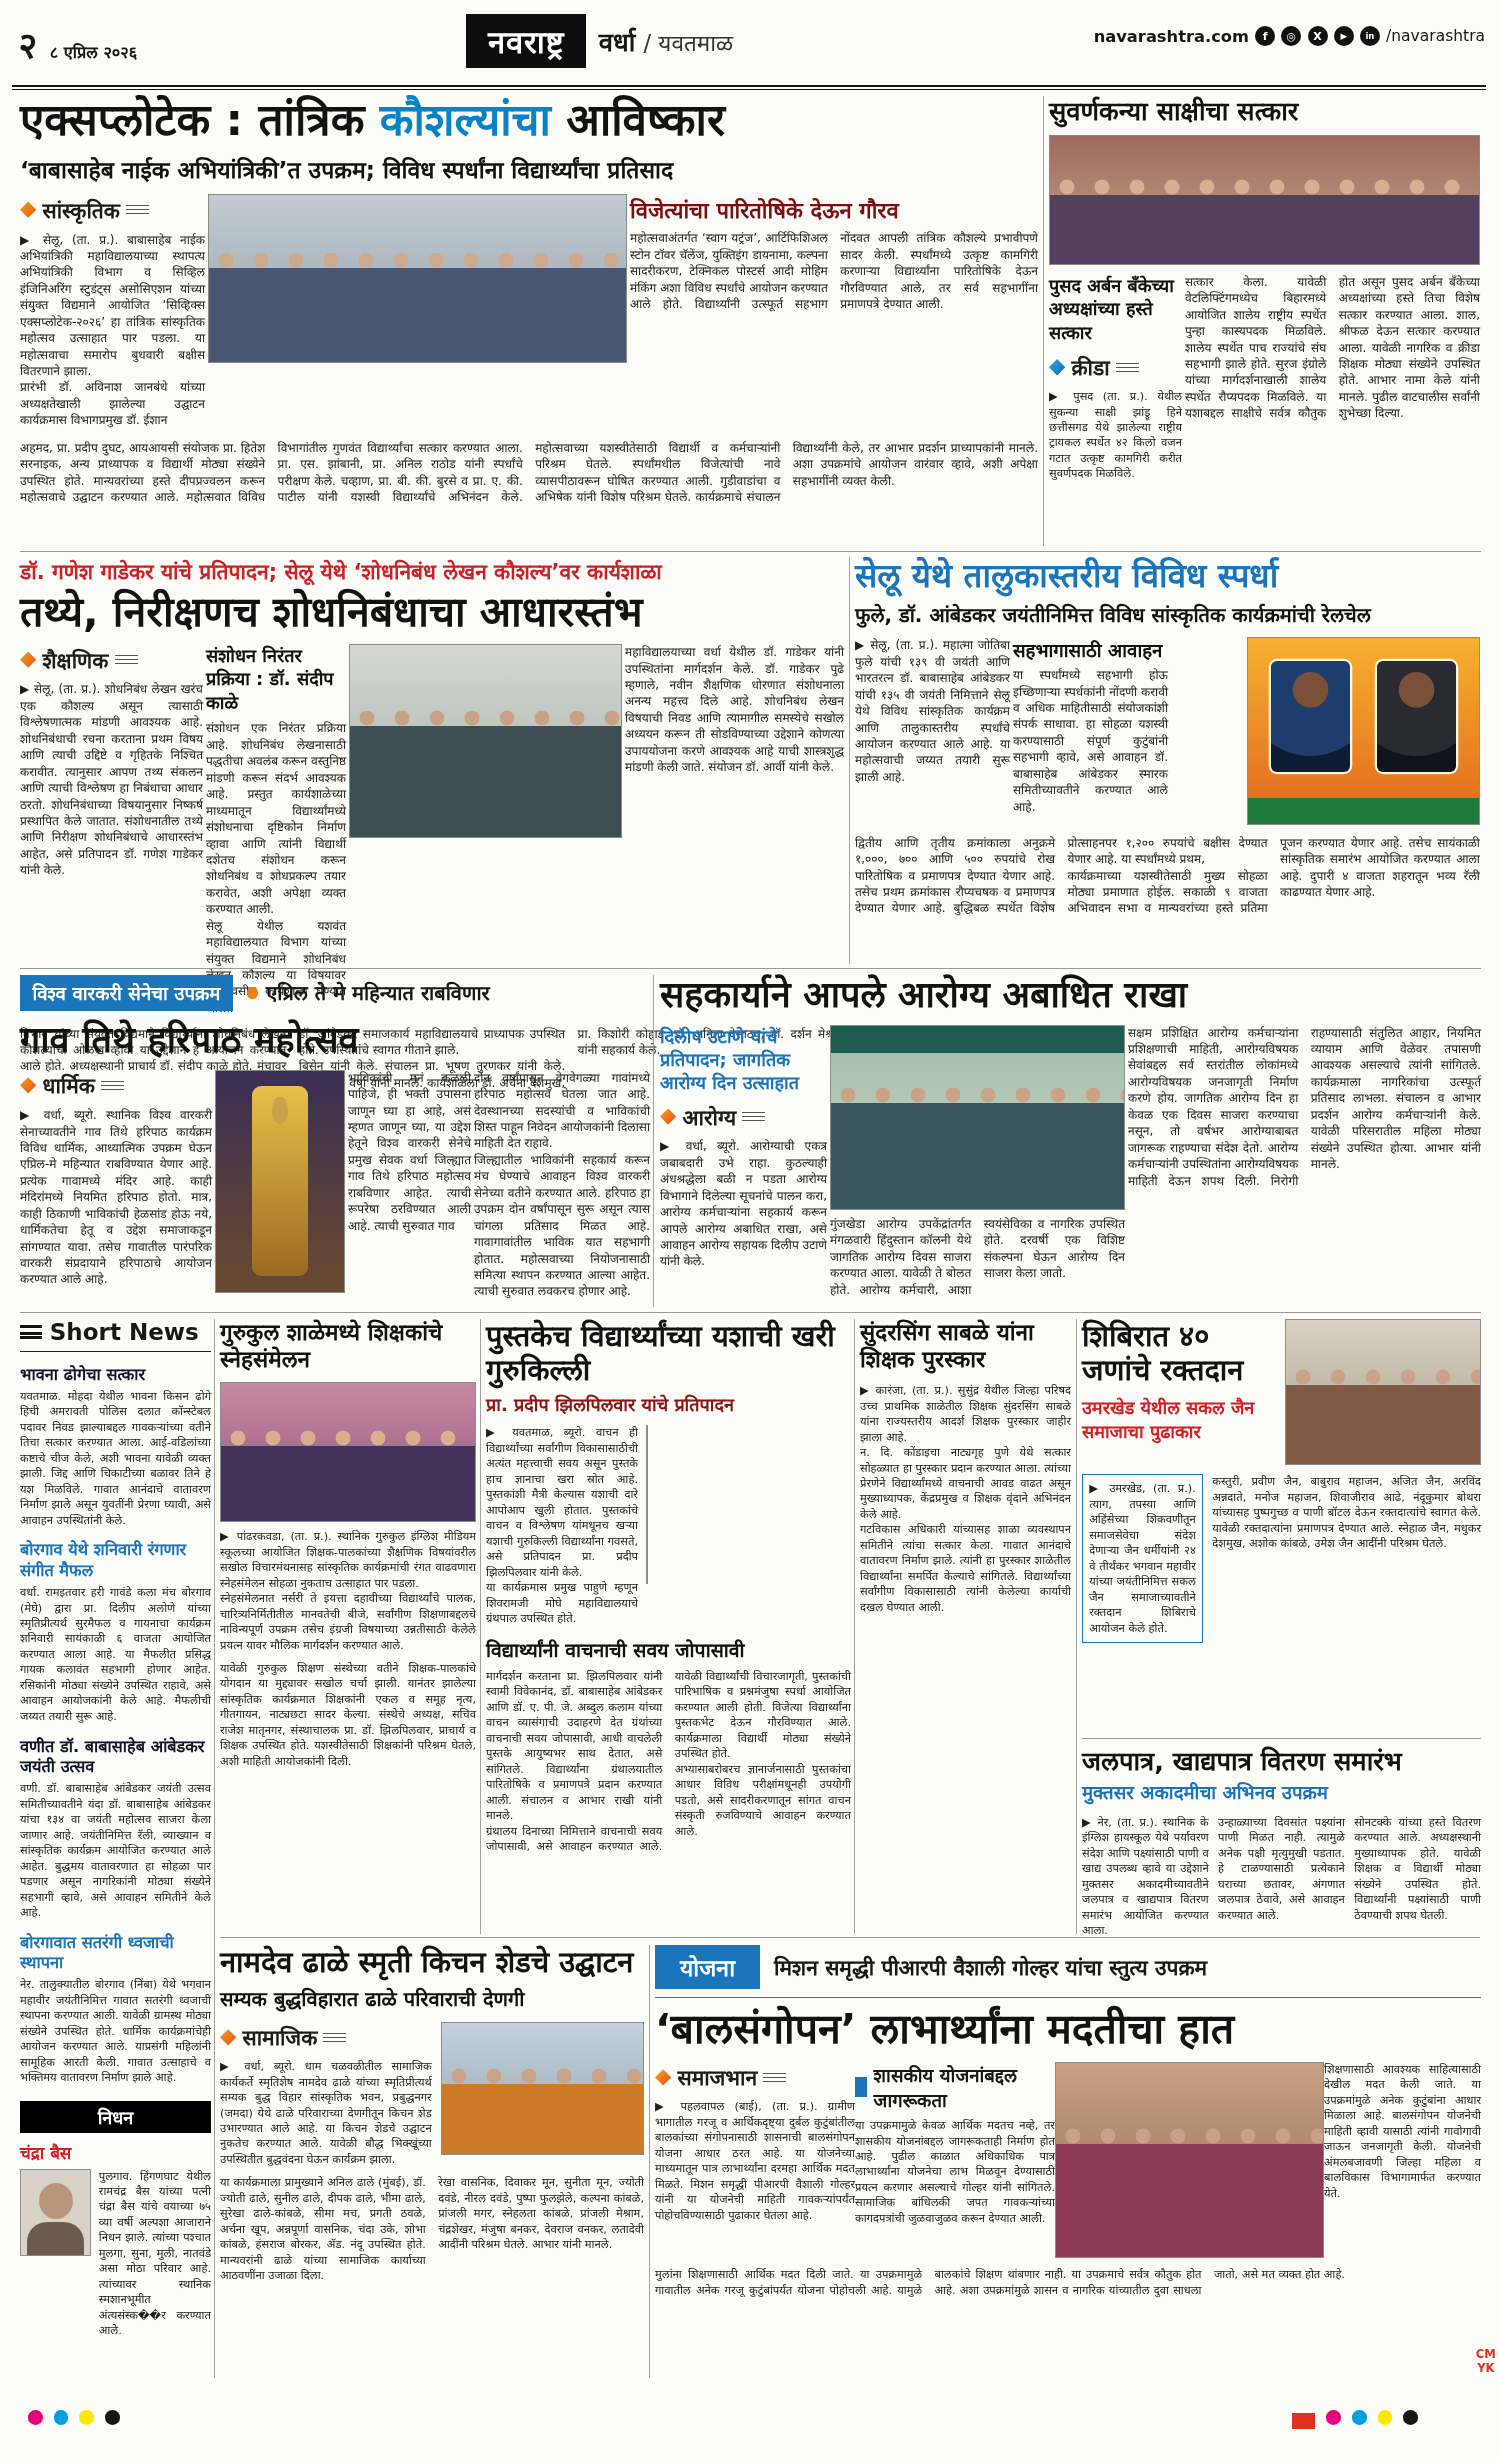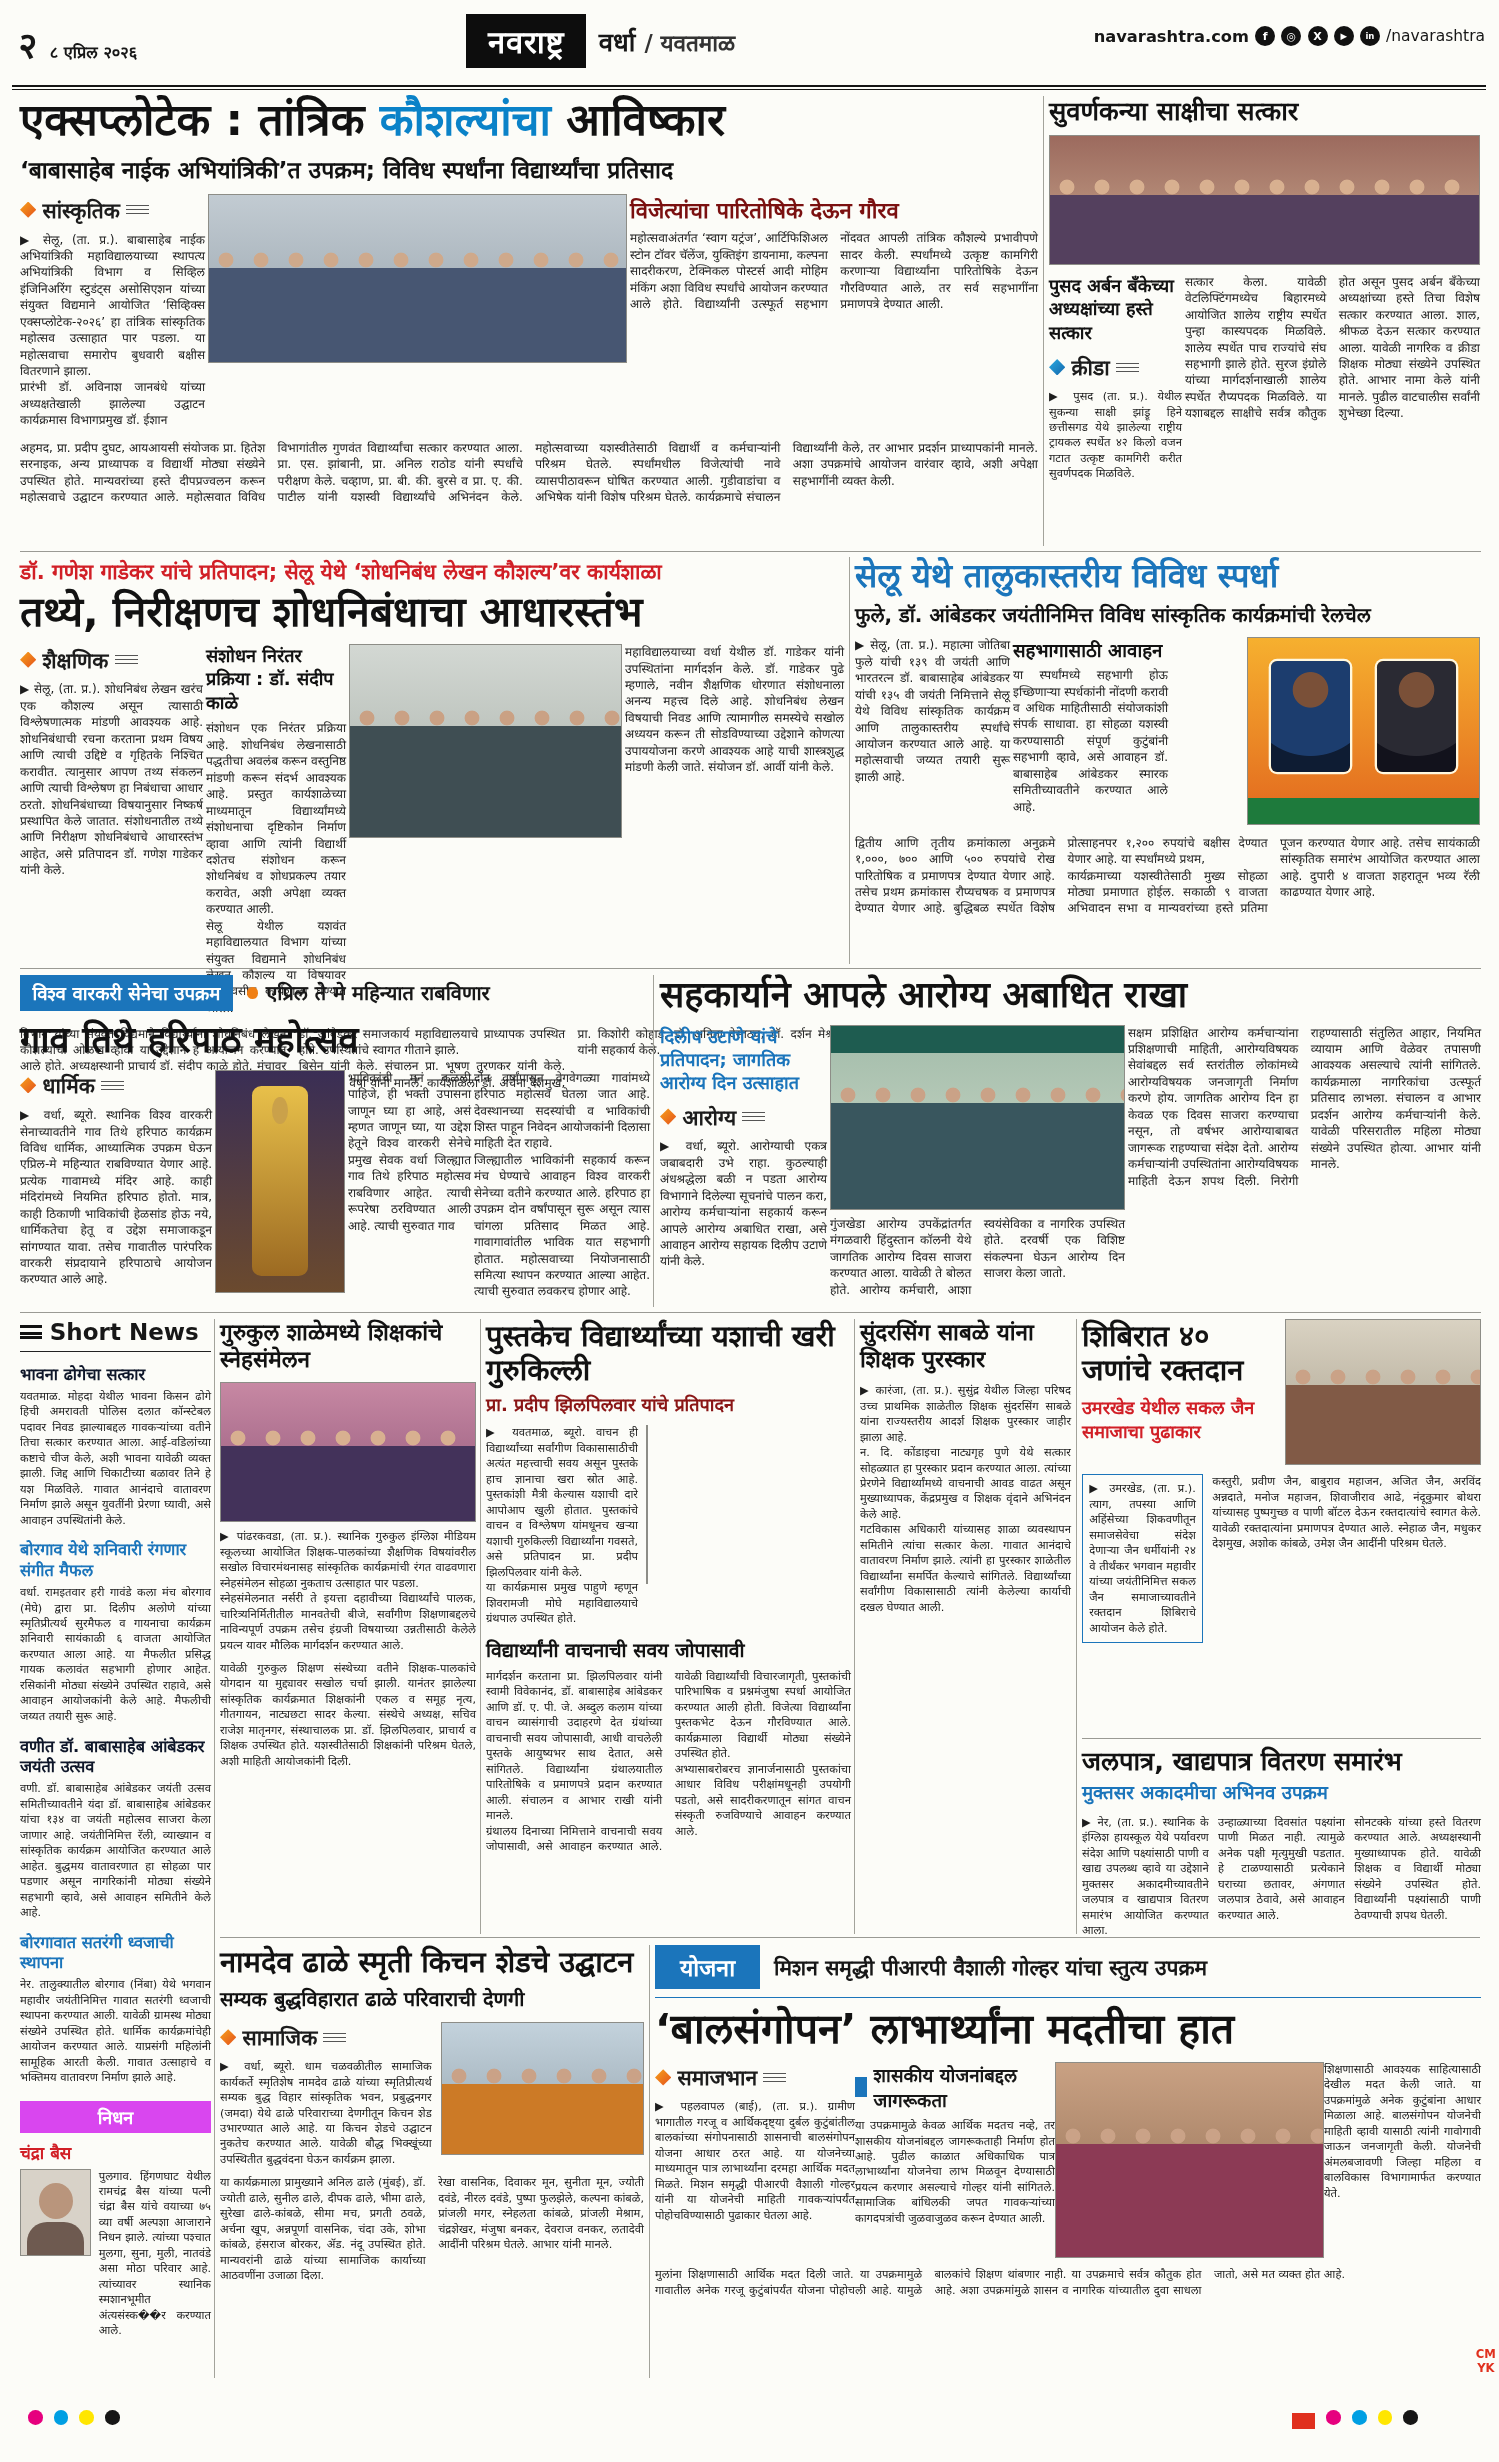--- a/index.html
+++ b/index.html
@@ -32,21 +32,21 @@
 
 .hline{position:absolute;height:0.8px;background:#9a9a94}
 .hline2{position:absolute;height:4.7px;border-top:2.3px solid #151515;border-bottom:0.8px solid #151515}
 .vline{position:absolute;width:0.8px;background:#a3a39b}
 
 .hdr-left{position:absolute;left:18.6px;top:20px;display:flex;gap:12.4px;align-items:baseline}
 .pgnum{font-size:36px;font-weight:700}
 .pgdate{font-size:16.3px;font-weight:700}
 .hdr-center{position:absolute;left:466px;top:14px;display:flex;gap:12.4px;align-items:center}
 .masthead{background:#0d0d0d;color:#fff;font-size:31px;font-weight:700;padding:6.2px 22px;letter-spacing:0.8px}
-.edition{font-size:25.6px;font-weight:700}
+.edition{font-size:25.6px;font-weight:400}
 .edition .rest{font-size:22.5px;color:#333}
 .hdr-right{position:absolute;right:14px;top:26px;display:flex;gap:6.2px;align-items:center}
 .site{font-size:16.3px;font-weight:700}
 .handle{font-size:15.5px;font-weight:400}
 .sic{width:20px;height:20px;border-radius:50%;background:#111;color:#fff;display:inline-flex;align-items:center;justify-content:center;font-size:11px;font-weight:700}
 .ic-fb::before{content:"f"}
 .ic-ig::before{content:"◎"}
 .ic-x::before{content:"X"}
 .ic-yt::before{content:"▶";font-size:8.5px}
 .ic-in::before{content:"in";font-size:8.5px}
@@ -94,21 +94,21 @@
 .bar-right{font-size:20px;font-weight:700;display:flex;align-items:center;gap:7.8px}
 .odot{width:11.6px;height:11.6px;border-radius:50%;background:#f07f13;flex:none}
 .sn-head{display:flex;align-items:center;gap:7.8px;border-bottom:1.6px solid #222;padding-bottom:6.2px}
 .sn-head .bars{width:22px;height:14px;border-top:3.1px solid #111;border-bottom:3.1px solid #111;position:relative}
 .sn-head .bars::after{content:"";position:absolute;left:0;right:0;top:3.9px;border-top:3.1px solid #111}
 .sn-title{font-size:23px;font-weight:800}
 .sn-item{margin-top:12.4px}
 .sn-item h4{font-size:16.3px;line-height:1.25;margin-bottom:3.9px}
 .sn-item h4.red{color:#0f172a}
 .sn-item h4.blue{color:#1b75bb}
-.nid-bar{background:#d946ef;color:#fff;text-align:center;font-size:18px;font-weight:700;padding:3.9px 0;margin-top:15.5px}
+.nid-bar{background:#000000;color:#fff;text-align:center;font-size:18px;font-weight:700;padding:3.9px 0;margin-top:15.5px}
 .nid-name{color:#d11f26;font-weight:700;font-size:17px;margin:7.8px 0 4.7px}
 .nid-row{display:flex;gap:7.8px}
 .yojana{background:#1b75bb;color:#fff;font-size:23px;font-weight:700;padding:6.2px 25px;flex:none}
 .topbar-row{display:flex;align-items:center;gap:14px;border-bottom:1.6px solid #1b75bb;padding-bottom:7.8px}
 .topbar-txt{font-size:21px;font-weight:700}
 .mark-head{font-size:18.6px;font-weight:700;display:flex;gap:7px;align-items:center;margin-bottom:6.2px}
 .mark{width:11.6px;height:20px;background:#1b75bb;flex:none}
 .bluebox-outline{border:1.6px solid #1b75bb;padding:6.2px;flex:none}
 .gaurav{font-size:22px;color:#7a1010;margin-bottom:6.2px}
 

